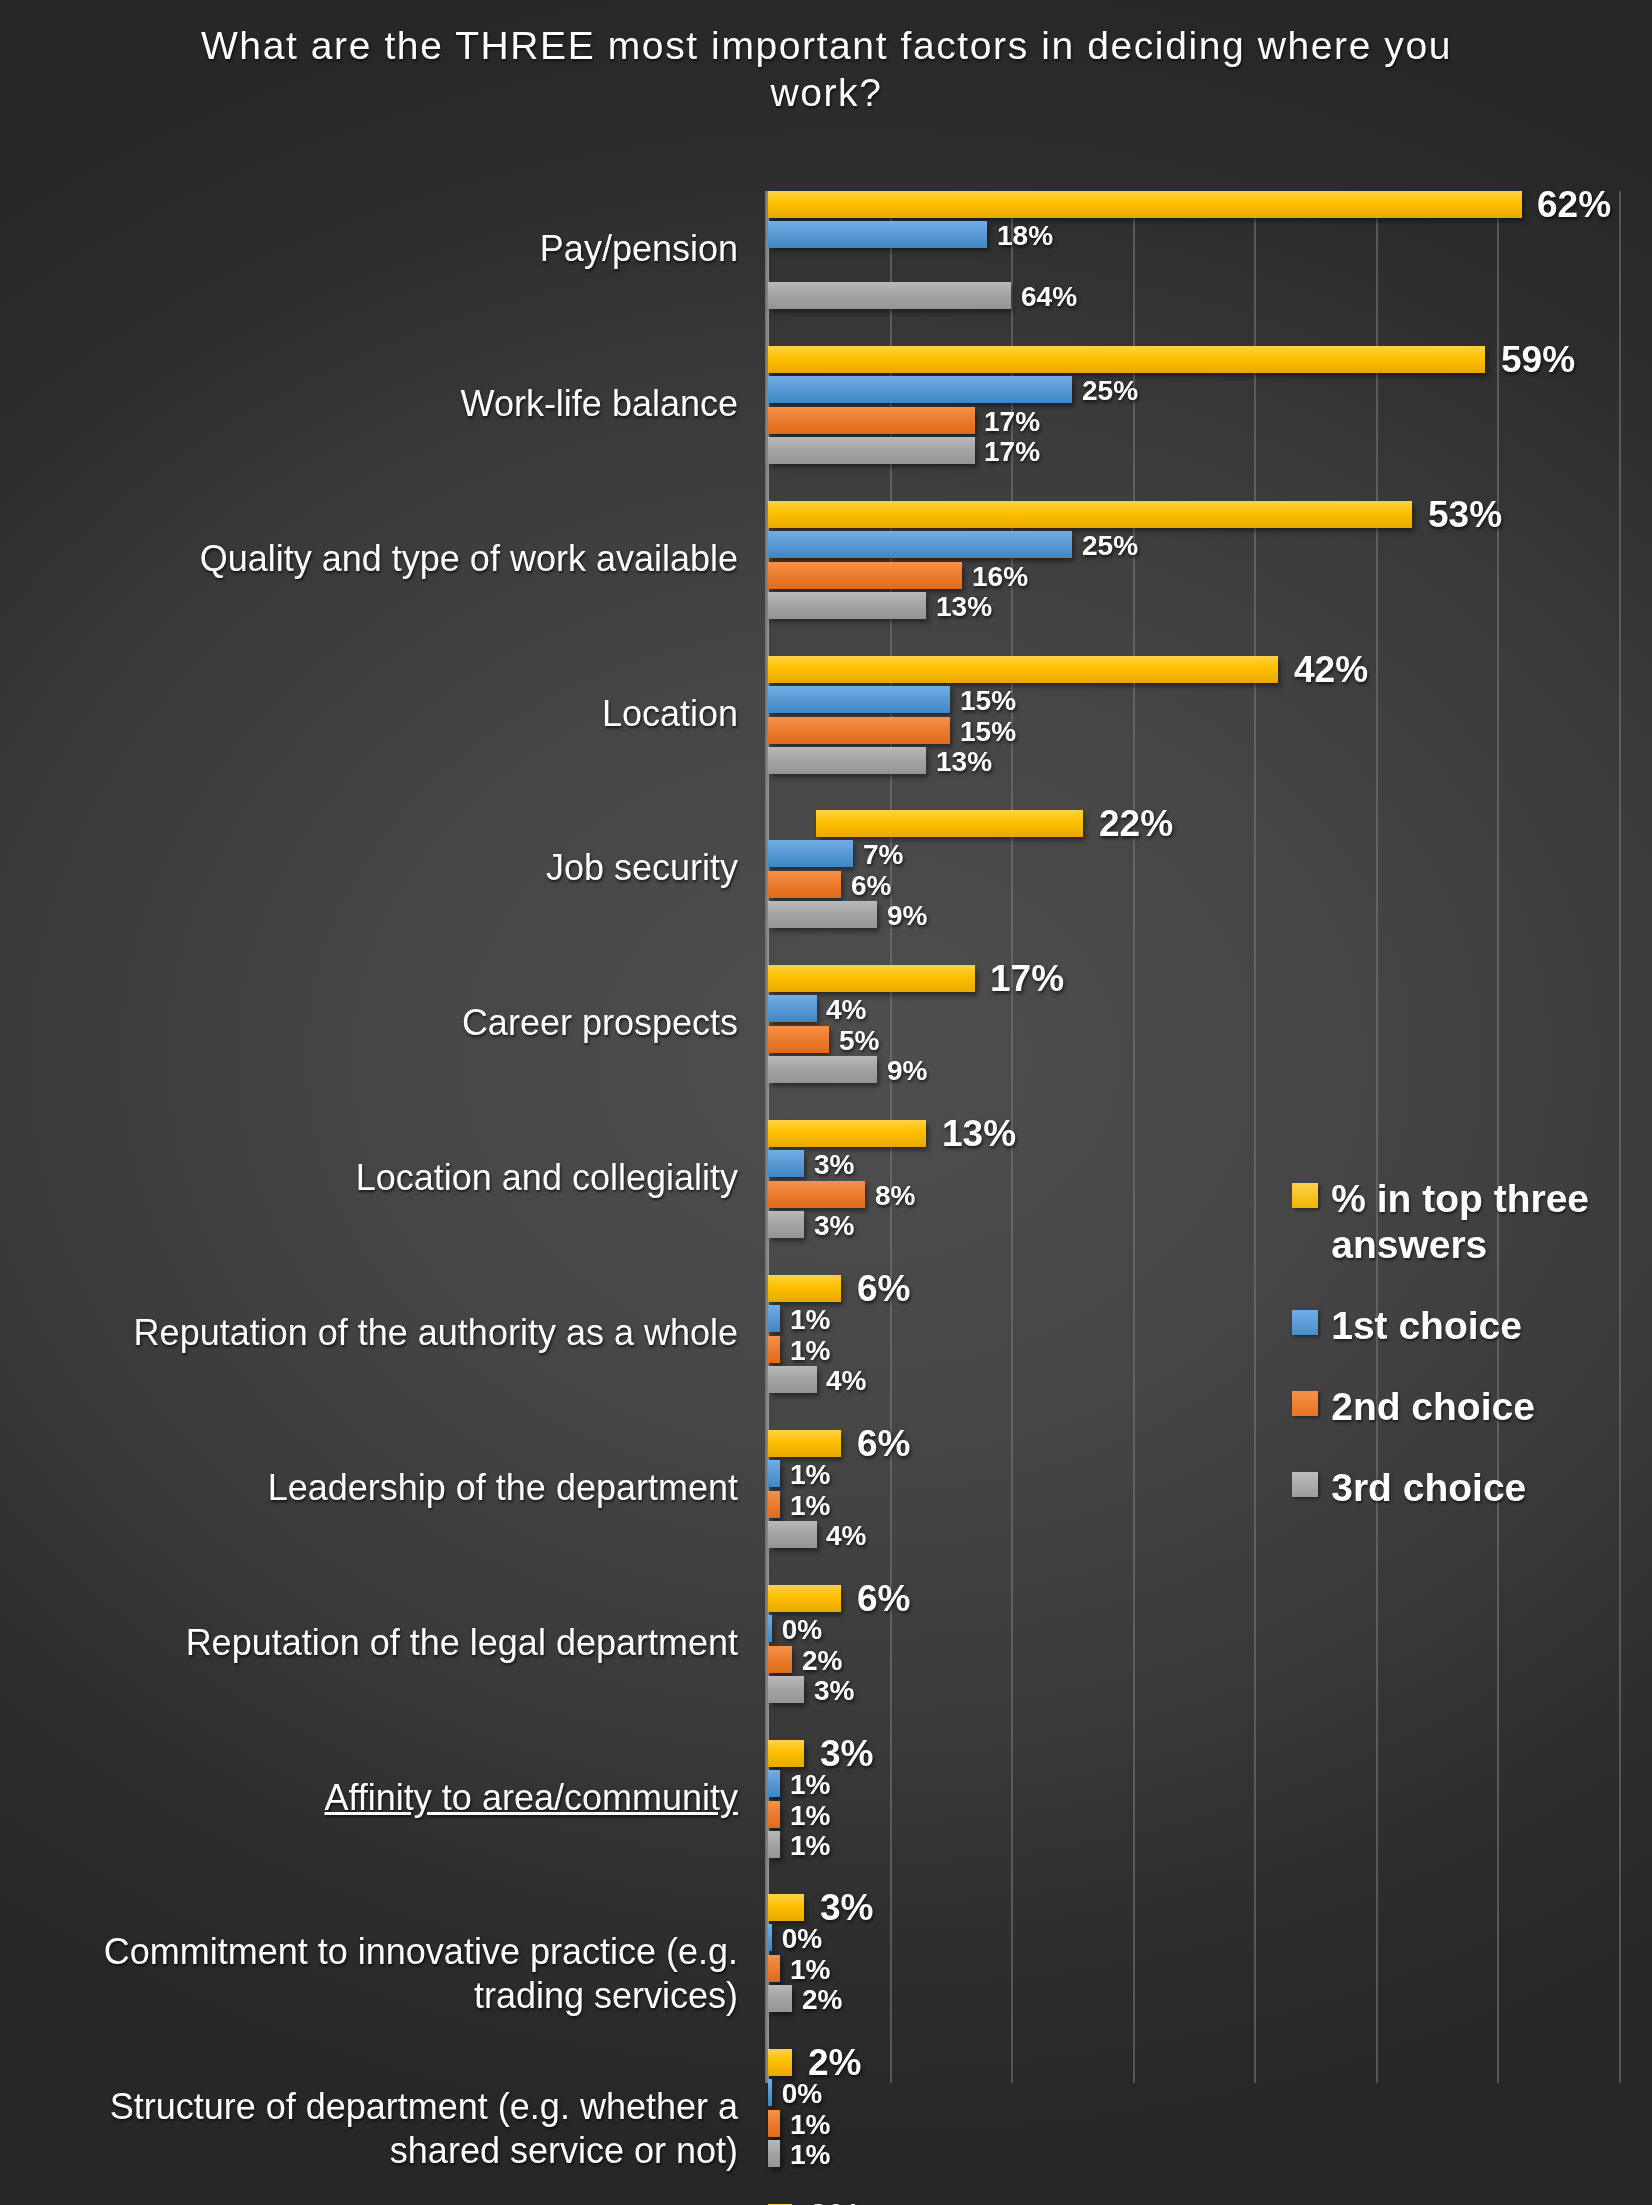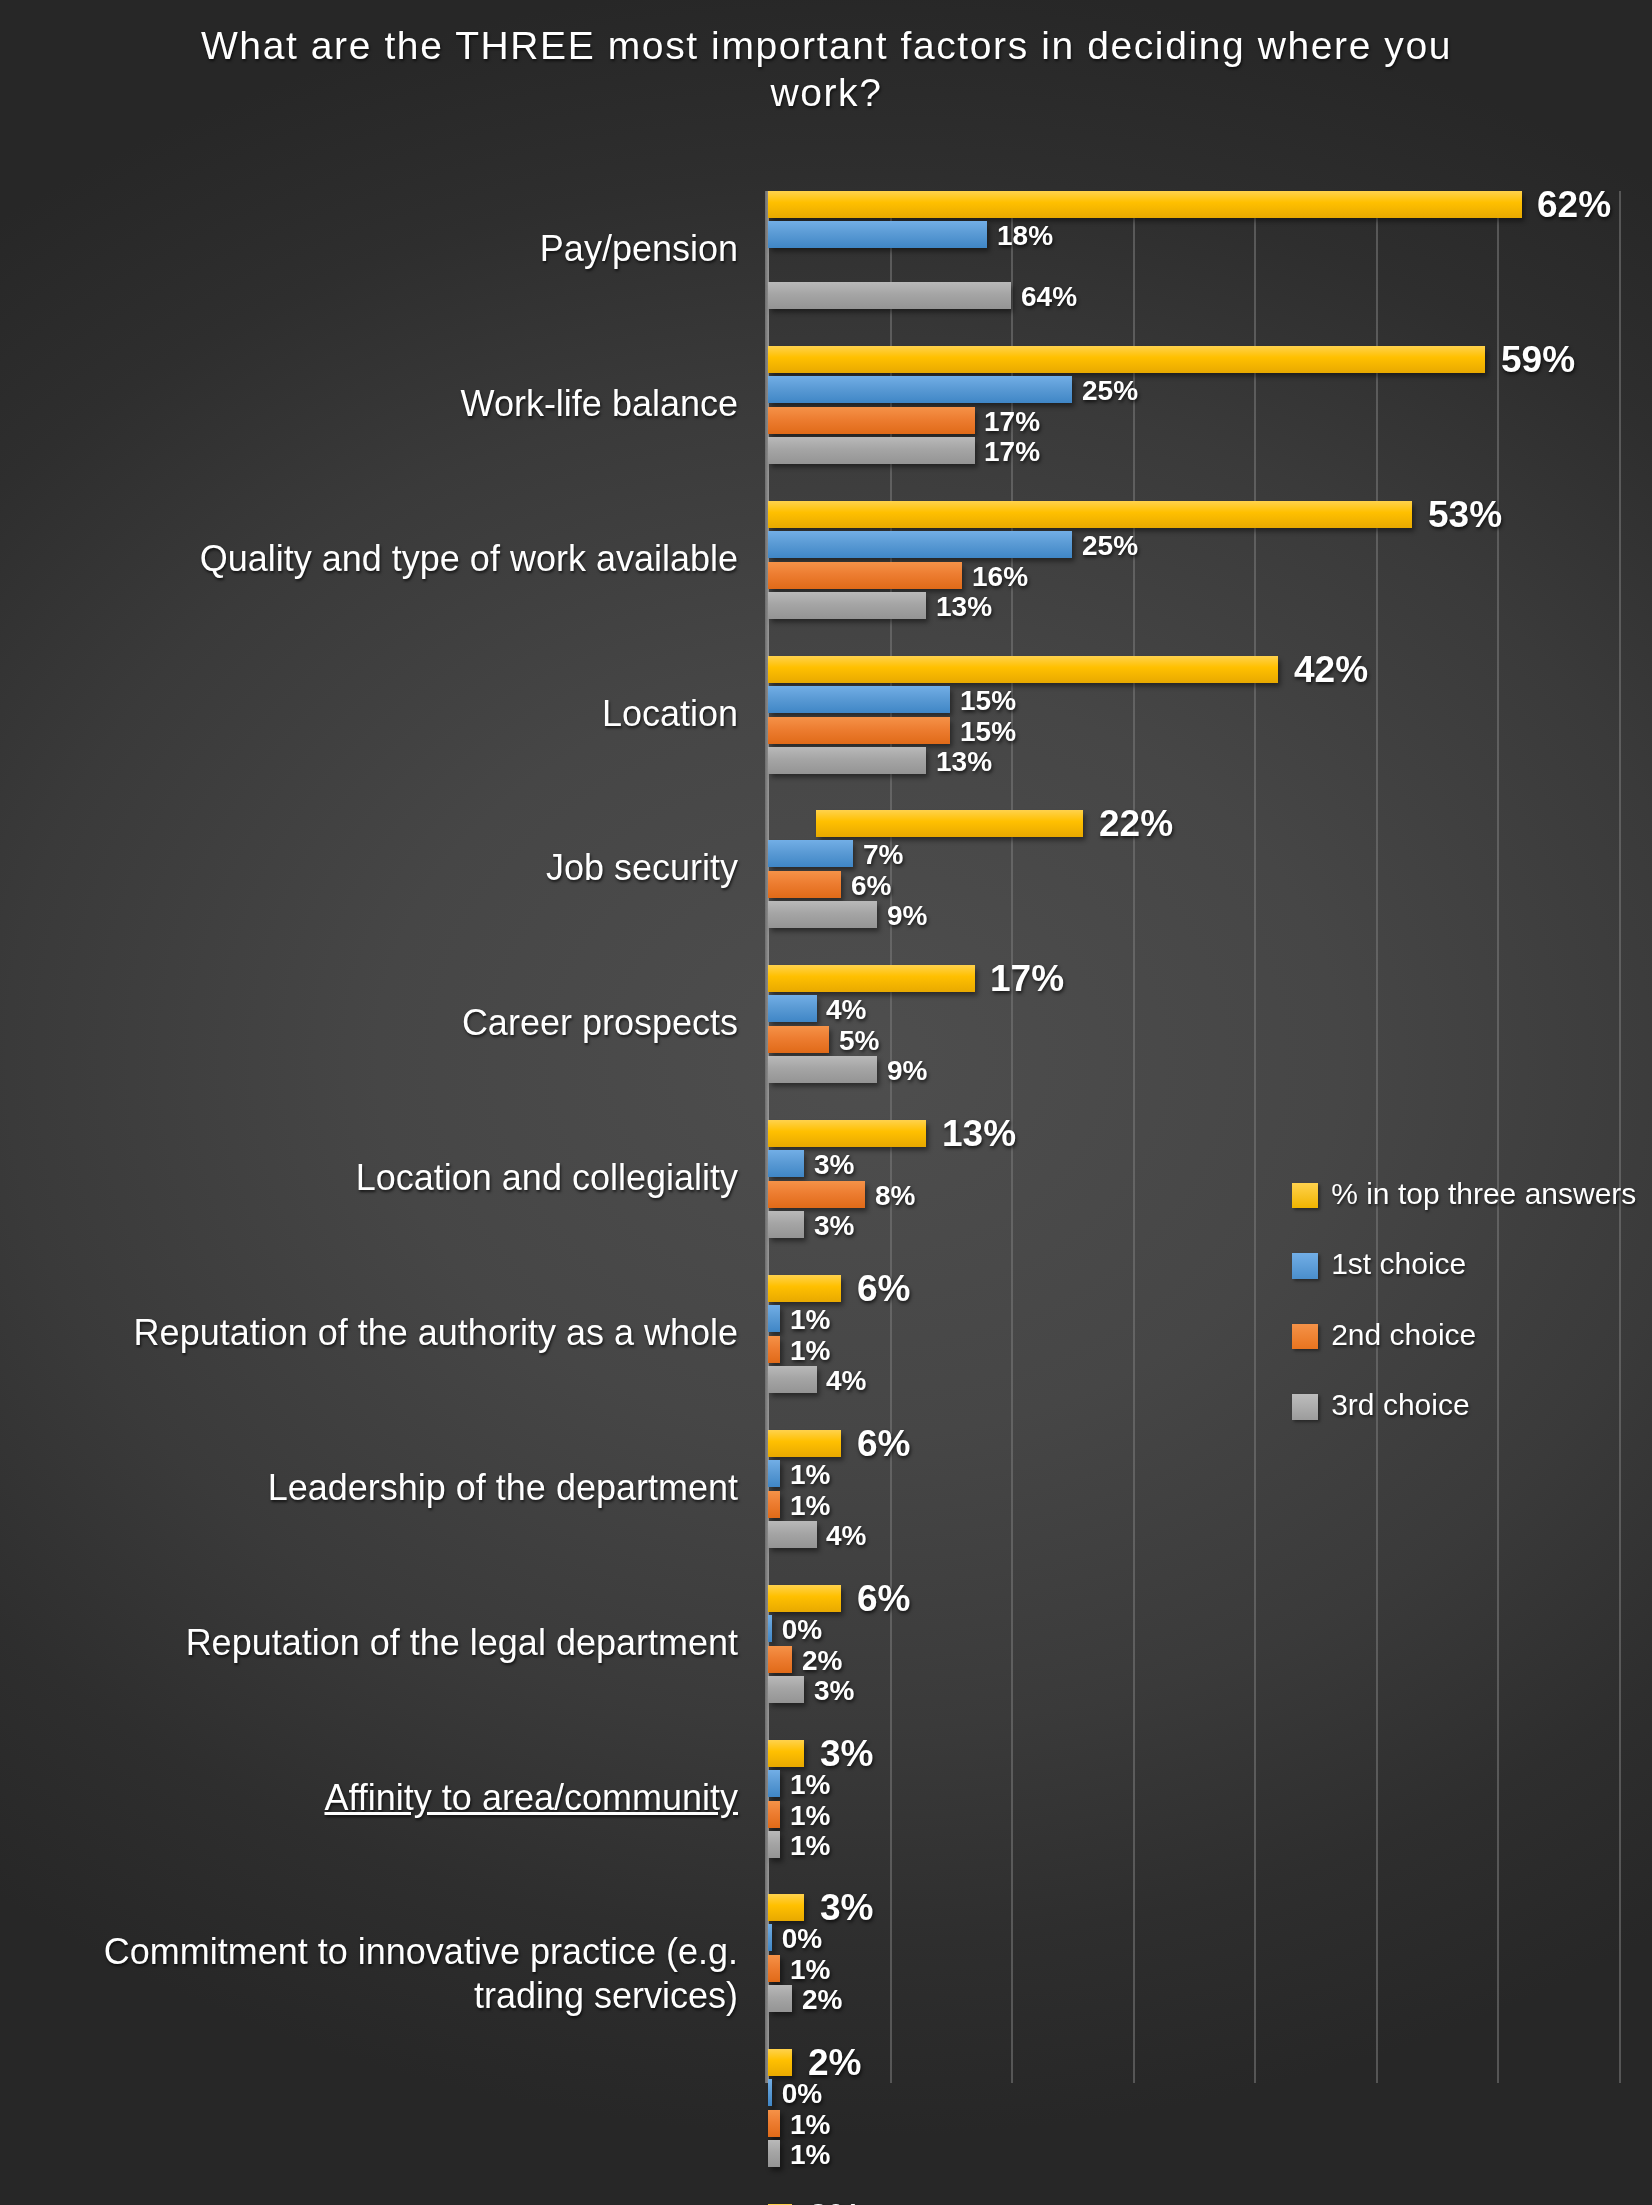--- a/index.html
+++ b/index.html
@@ -83,21 +83,21 @@
   }
   .legend-swatch{
     width:25.5px;height:25.5px;flex:0 0 25.5px;margin-top:6.9px;margin-right:13.7px;
     box-shadow:2px 2px 2.9px rgba(0,0,0,.4);
   }
   .legend-swatch.c0{background:linear-gradient(to bottom,#ffd24d,#f0b400);}
   .legend-swatch.c1{background:linear-gradient(to bottom,#72aee6,#4a8ecb);}
   .legend-swatch.c2{background:linear-gradient(to bottom,#f59248,#e8741f);}
   .legend-swatch.c3{background:linear-gradient(to bottom,#bdbdbd,#9c9c9c);}
   .legend-label{
-    font-size:30px;font-weight:normal;line-height:1.18;
+    font-size:39px;font-weight:bold;line-height:1.18;
     text-shadow:1px 2px 2.9px rgba(0,0,0,.6);
   }
 </style>
 </head>
 <body>
 
 <div class="chart-root">
 
   <div class="title">What are the THREE most important factors in deciding where you work?</div>
 
@@ -331,20 +331,21 @@
           <div class="bar-row" style="top: 61px; width: 100%;">
             <div class="bar c2" title="2nd choice: 1%" style="width: 12px;"></div>
             <div class="dlabel minor" style="left: 22px; top: 1px;">1%</div>
           </div>
           <div class="bar-row" style="top: 91px; width: 100%;">
             <div class="bar c3" title="3rd choice: 2%" style="width: 24px;"></div>
             <div class="dlabel minor" style="left: 34px; top: 1px;">2%</div>
           </div>
         </div>
         <div class="group" style="top: 1858px; height: 155px;">
+          <div class="cat-label" style="top: 36px;">Structure of department (e.g. whether a shared service or not)</div>
           <div class="bar-row" style="top: 0px; width: 100%;">
             <div class="bar c0" title="% in top three answers: 2%" style="width: 24px;"></div>
             <div class="dlabel major" style="left: 40px; top: -4.9px;">2%</div>
           </div>
           <div class="bar-row" style="top: 30px; width: 100%;">
             <div class="bar c1" title="1st choice: 0%" style="width: 3.9px;"></div>
             <div class="dlabel minor" style="left: 13.7px; top: 1px;">0%</div>
           </div>
           <div class="bar-row" style="top: 61px; width: 100%;">
             <div class="bar c2" title="2nd choice: 1%" style="width: 12px;"></div>

